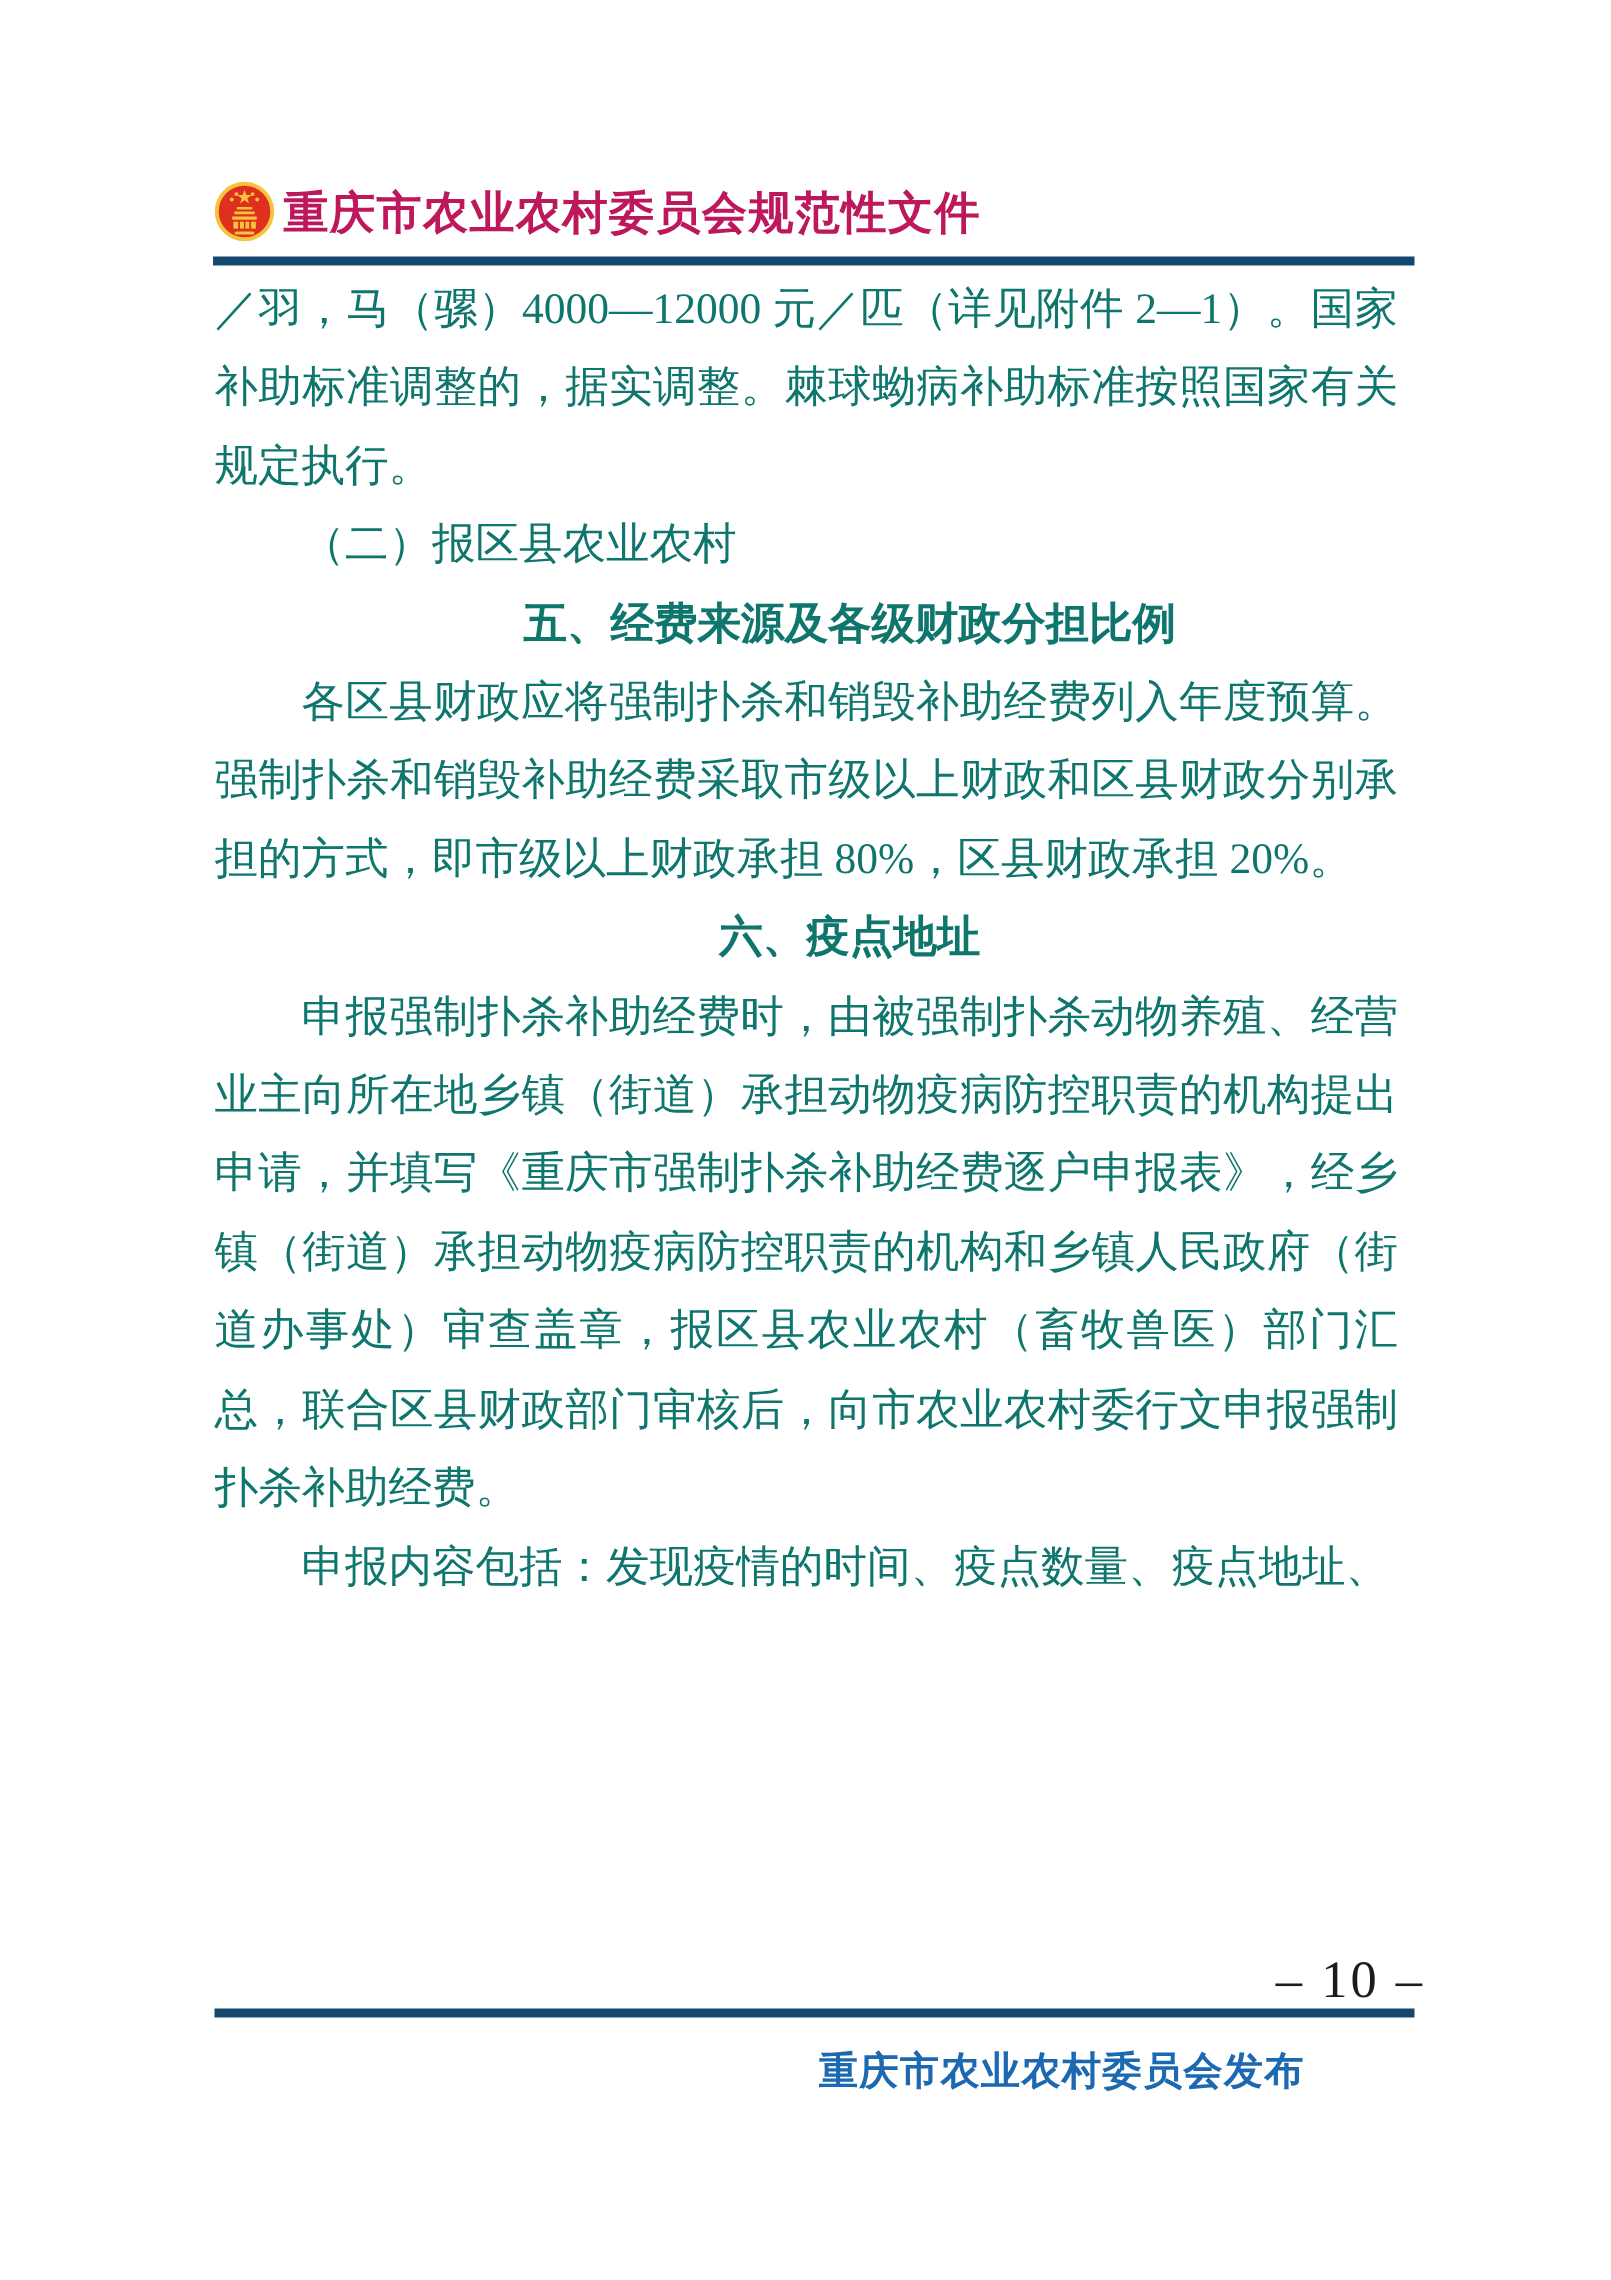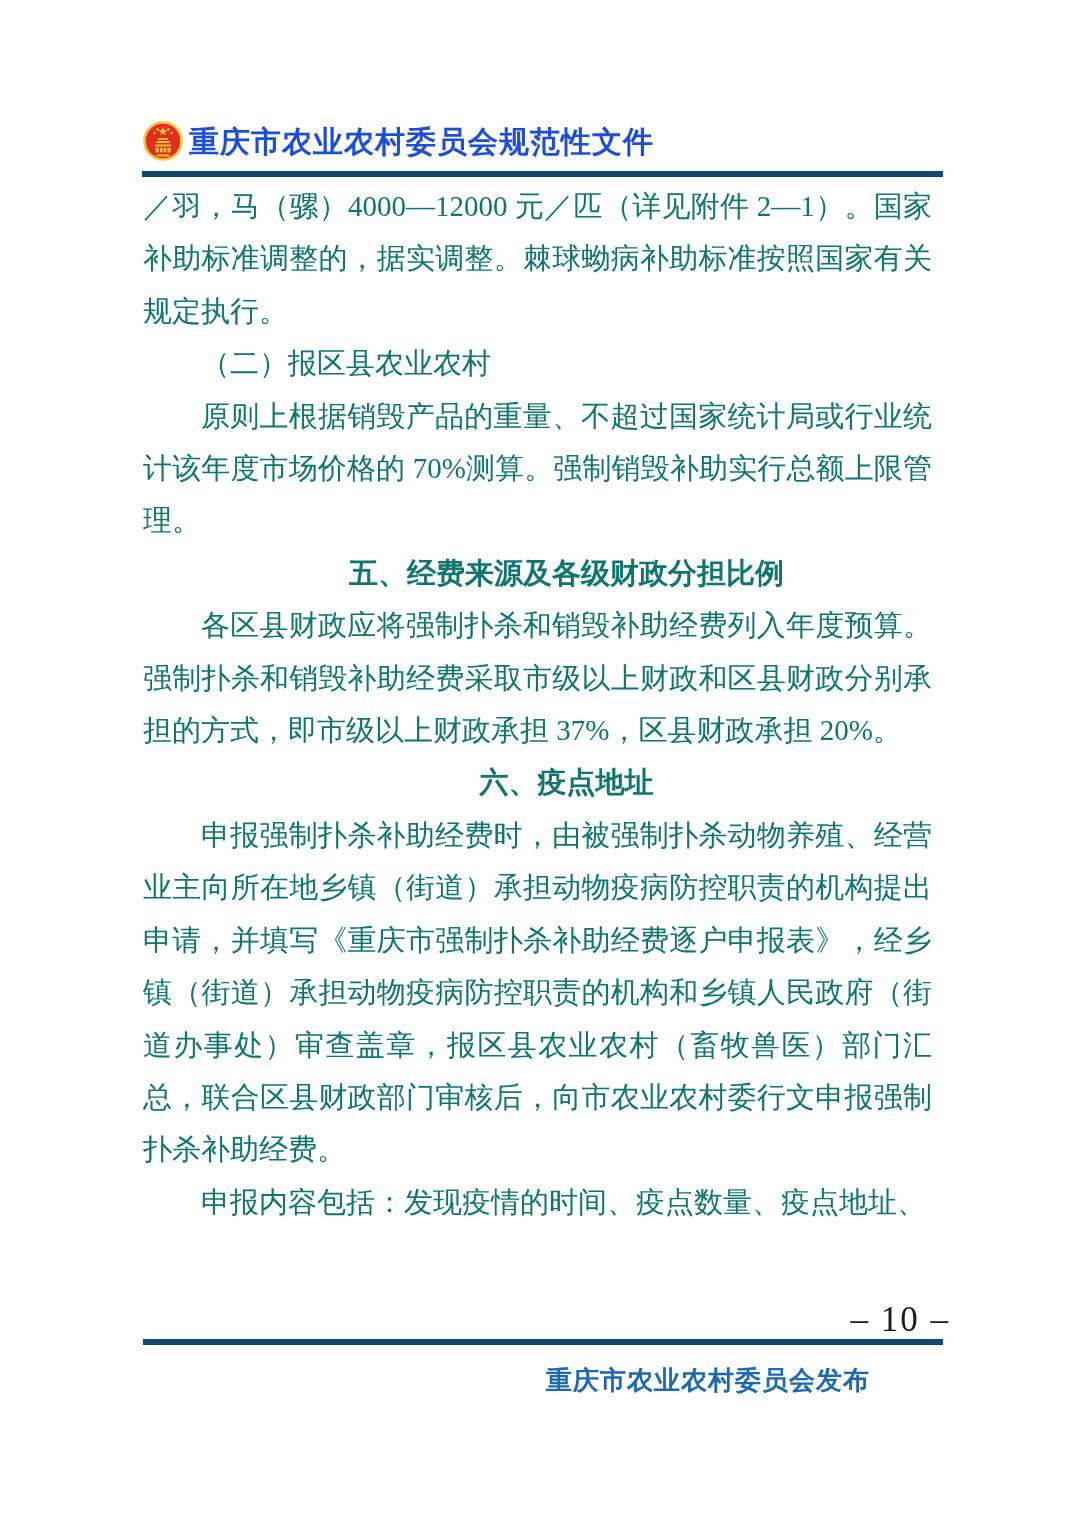--- a/index.html
+++ b/index.html
@@ -30,21 +30,21 @@
   .emblem {
     width: 40px;
     height: 44px;
     flex: 0 0 auto;
     margin-right: 6px;
   }
   .header-title {
     font-family: Liberation Mono, monospace;
     font-weight: 700;
     font-size: 30px;
-    color: #1d4ed8;
+    color: #be185d;
     letter-spacing: 1px;
     white-space: nowrap;
   }
   .rule-top {
     position: absolute;
     left: 142px;
     top: 171px;
     width: 801px;
     height: 6px;
     background: #15486f;
@@ -124,23 +124,22 @@
         <rect x="13.4" y="34.4" width="13.2" height="2" rx="1" fill="#f5c33c"></rect>
       </svg>
     </span>
     <span class="header-title">重庆市农业农村委员会规范性文件</span>
   </div>
   <div class="rule-top"></div>
 
   <main class="content">
     <p class="para">／羽，马（骡）4000—12000 元／匹（详见附件 2—1）。国家补助标准调整的，据实调整。棘球蚴病补助标准按照国家有关规定执行。</p>
     <p class="para subheading-kaiti">（二）报区县农业农村</p>
-    <p class="para indent">原则上根据销毁产品的重量、不超过国家统计局或行业统计该年度市场价格的 70%测算。强制销毁补助实行总额上限管理。</p>
     <p class="para heading-heiti">五、经费来源及各级财政分担比例</p>
-    <p class="para indent">各区县财政应将强制扑杀和销毁补助经费列入年度预算。强制扑杀和销毁补助经费采取市级以上财政和区县财政分别承担的方式，即市级以上财政承担 37%，区县财政承担 20%。</p>
+    <p class="para indent">各区县财政应将强制扑杀和销毁补助经费列入年度预算。强制扑杀和销毁补助经费采取市级以上财政和区县财政分别承担的方式，即市级以上财政承担 80%，区县财政承担 20%。</p>
     <p class="para heading-heiti">六、疫点地址</p>
     <p class="para indent">申报强制扑杀补助经费时，由被强制扑杀动物养殖、经营业主向所在地乡镇（街道）承担动物疫病防控职责的机构提出申请，并填写《重庆市强制扑杀补助经费逐户申报表》，经乡镇（街道）承担动物疫病防控职责的机构和乡镇人民政府（街道办事处）审查盖章，报区县农业农村（畜牧兽医）部门汇总，联合区县财政部门审核后，向市农业农村委行文申报强制扑杀补助经费。</p>
     <p class="para indent">申报内容包括：发现疫情的时间、疫点数量、疫点地址、</p>
   </main>
 
   <div class="page-number">– 10 –</div>
   <div class="rule-bottom"></div>
   <div class="publisher">重庆市农业农村委员会发布</div>
 
 </div>

